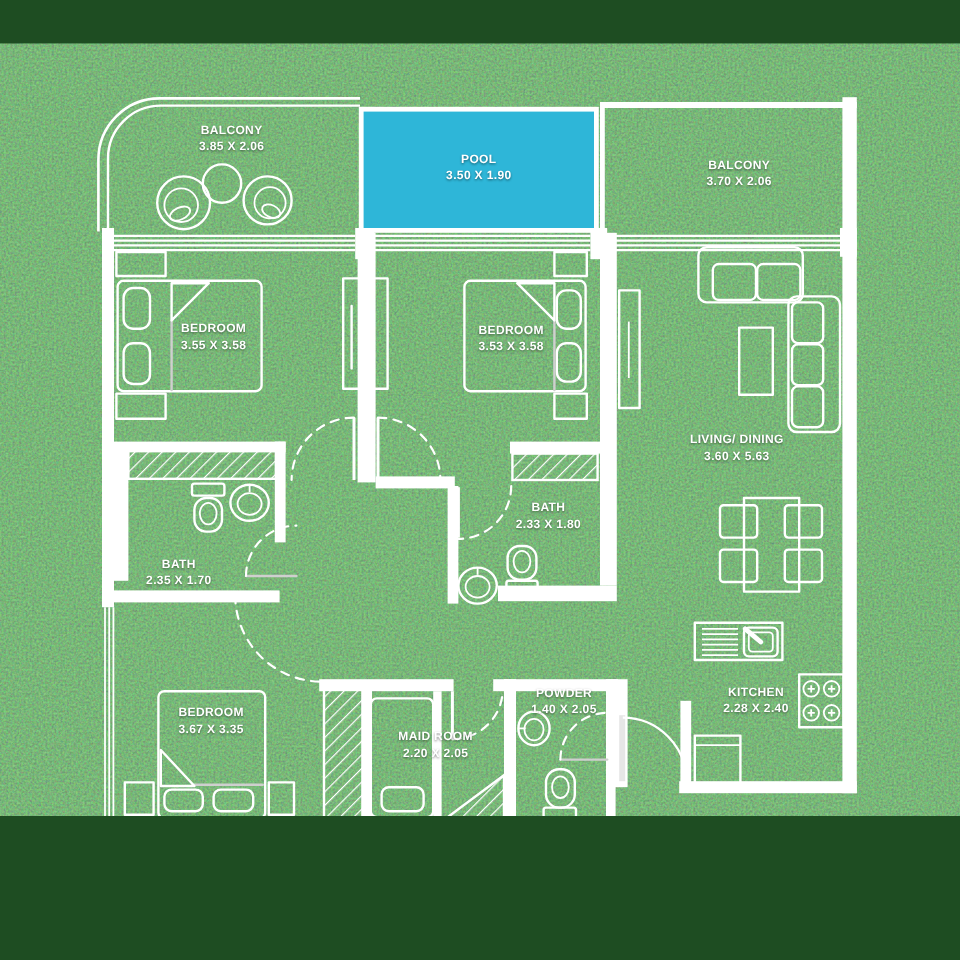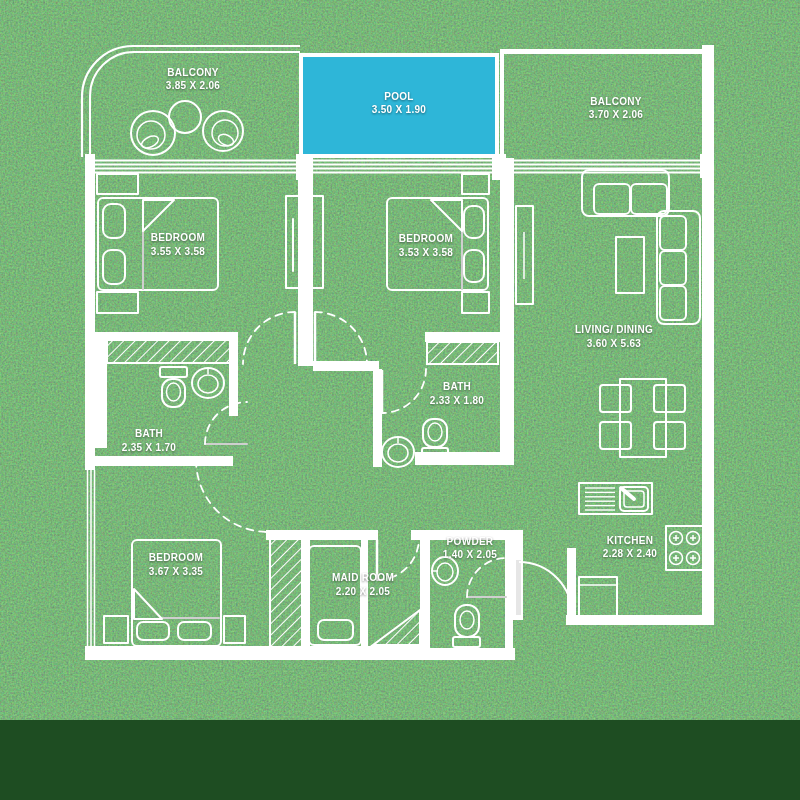--- a/index.html
+++ b/index.html
@@ -1,16 +1,16 @@
 <!DOCTYPE html>
 <html><head>
 <meta charset="utf-8">
 <style>
   html,body{margin:0;padding:0;background:#1e4d22;}
-  .stage{position:relative;width:800px;height:720px;overflow:hidden;}
+  .stage{position:relative;width:800px;height:644px;overflow:hidden;margin-top:36px;}
   svg{display:block;}
   .wall{fill:#ffffff;}
   .thin{stroke:#ffffff;fill:none;}
   .furn{stroke:#ffffff;fill:none;stroke-width:2;stroke-linejoin:round;stroke-linecap:round;}
   .furn-lt{stroke:#ffffff;fill:none;stroke-width:1.5;stroke-linejoin:round;}
   .gray{stroke:#cfcfcf;fill:none;stroke-width:2;stroke-linecap:round;}
   .dash{stroke:#ffffff;fill:none;stroke-width:1.8;stroke-dasharray:7 6;stroke-linecap:round;}
   .solidarc{stroke:#ffffff;fill:none;stroke-width:2;}
   .lbl{font-family:"Liberation Sans","DejaVu Sans",sans-serif;font-weight:bold;fill:#ffffff;
        text-anchor:middle;letter-spacing:.3px;}

